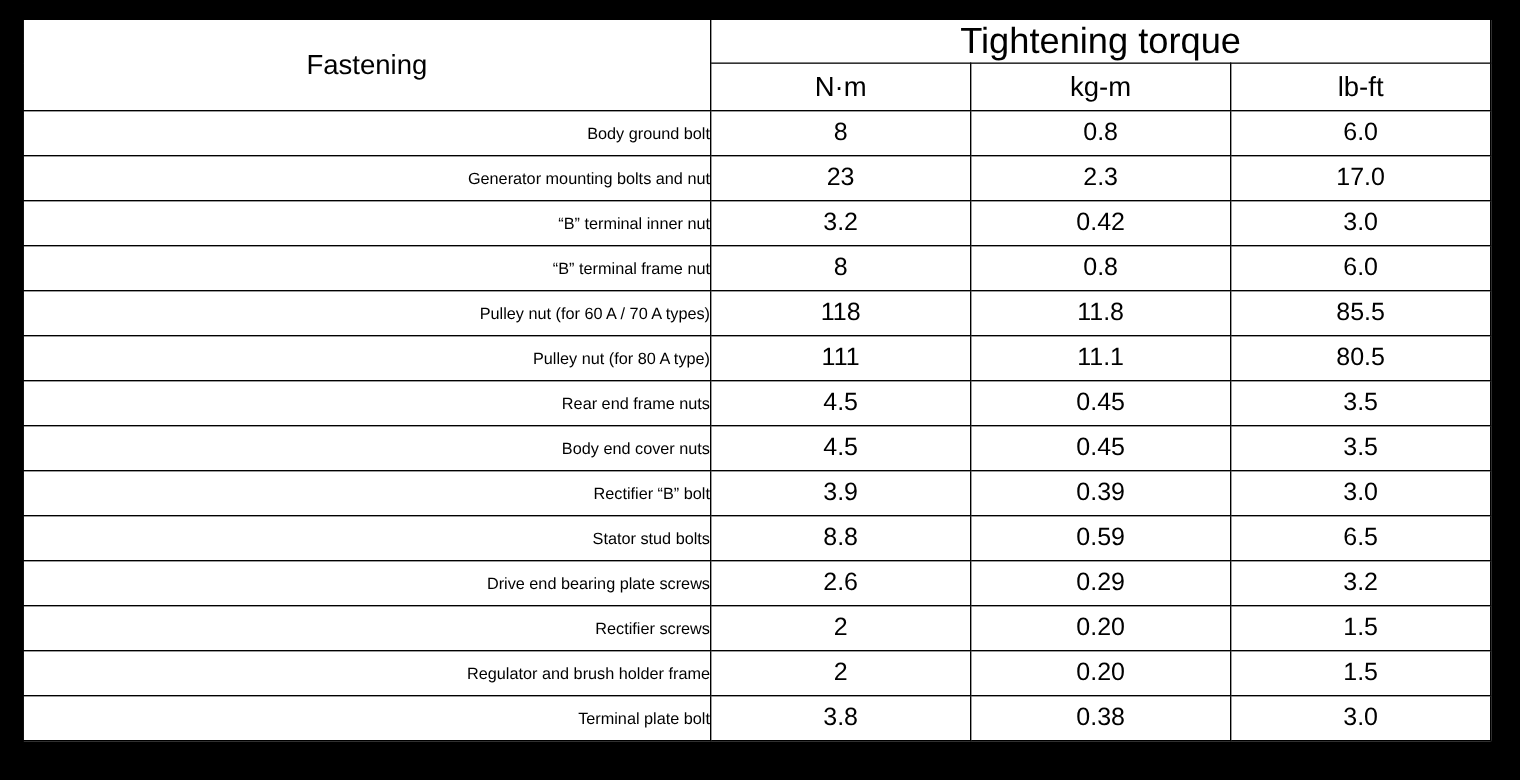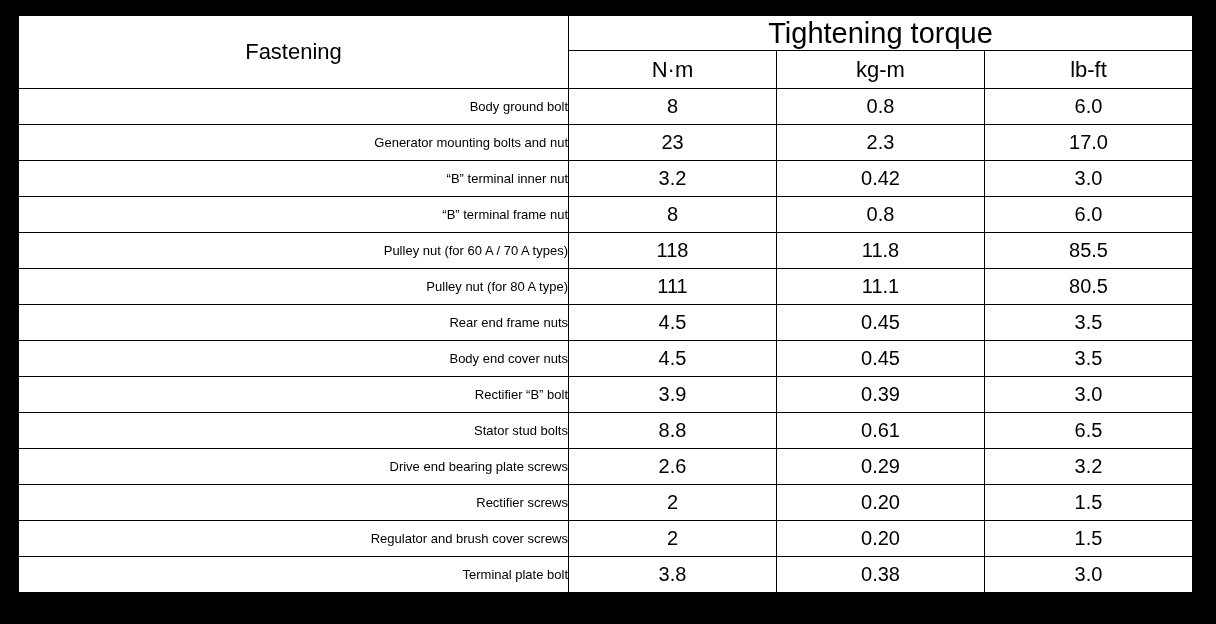--- a/index.html
+++ b/index.html
@@ -142,37 +142,37 @@
       </tr>
       <tr>
         <td class="cell-name">Rectifier “B” bolt</td>
         <td class="cell-val">3.9</td>
         <td class="cell-val">0.39</td>
         <td class="cell-val">3.0</td>
       </tr>
       <tr>
         <td class="cell-name">Stator stud bolts</td>
         <td class="cell-val">8.8</td>
-        <td class="cell-val">0.61</td>
+        <td class="cell-val">0.59</td>
         <td class="cell-val">6.5</td>
       </tr>
       <tr>
         <td class="cell-name">Drive end bearing plate screws</td>
         <td class="cell-val">2.6</td>
         <td class="cell-val">0.29</td>
         <td class="cell-val">3.2</td>
       </tr>
       <tr>
         <td class="cell-name">Rectifier screws</td>
         <td class="cell-val">2</td>
         <td class="cell-val">0.20</td>
         <td class="cell-val">1.5</td>
       </tr>
       <tr>
-        <td class="cell-name">Regulator and brush cover screws</td>
+        <td class="cell-name">Regulator and brush holder frame</td>
         <td class="cell-val">2</td>
         <td class="cell-val">0.20</td>
         <td class="cell-val">1.5</td>
       </tr>
       <tr>
         <td class="cell-name">Terminal plate bolt</td>
         <td class="cell-val">3.8</td>
         <td class="cell-val">0.38</td>
         <td class="cell-val">3.0</td>
       </tr>

